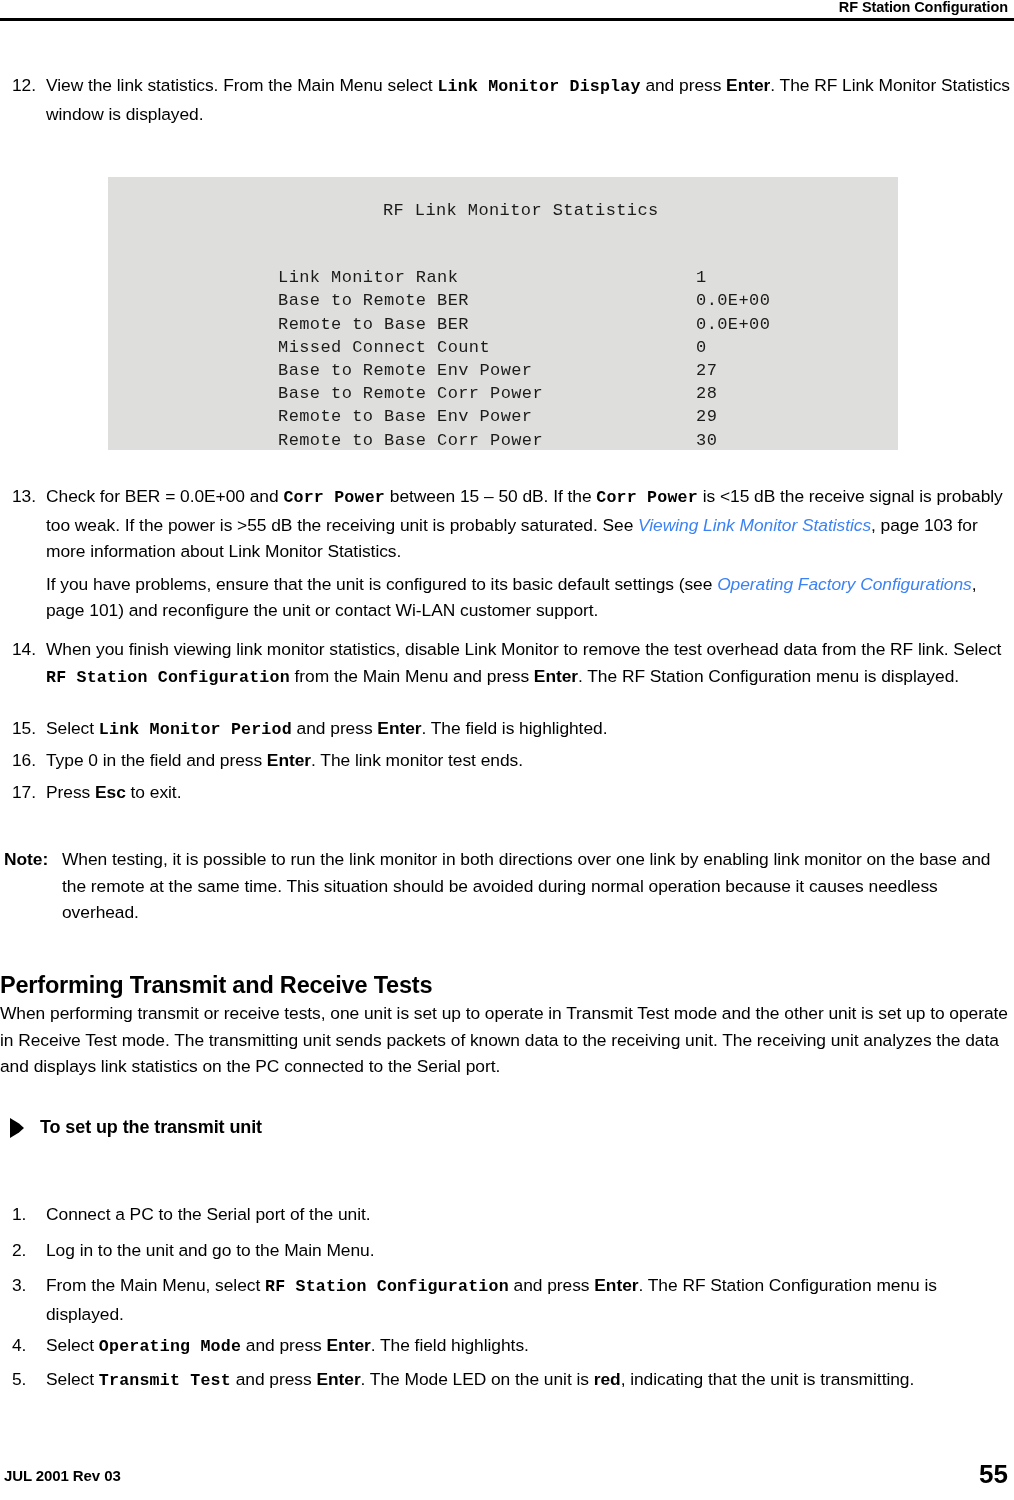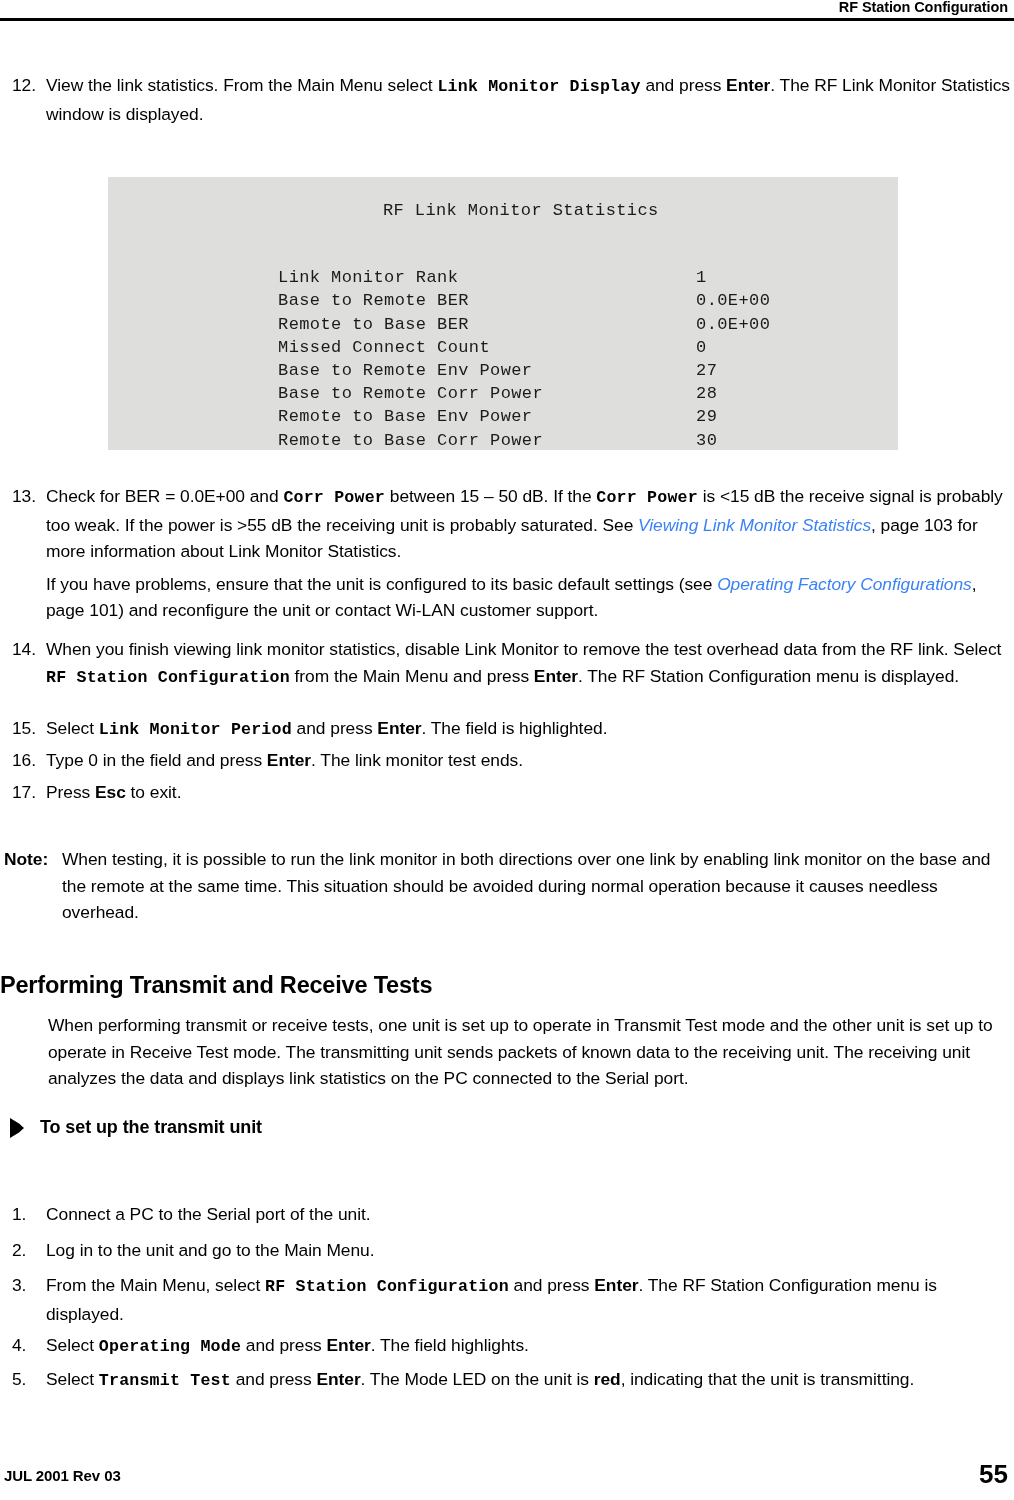--- a/index.html
+++ b/index.html
@@ -43,25 +43,24 @@
   .header-rule {
     position: absolute;
     left: 0;
     top: 18px;
     width: 1014px;
     height: 3px;
     background: #000000;
   }
 
   p, .para {
-    margin: 12px;
+    margin: 0;
     font-size: 17.4px;
     line-height: 26.5px;
     letter-spacing: -0.05px;
-    padding-left: 36px;
   }
 
   
   .li {
     position: relative;
     padding-left: 42px;
     margin: 0 0 5px 4px;
     font-size: 17.4px;
     line-height: 26.5px;
     letter-spacing: -0.05px;

